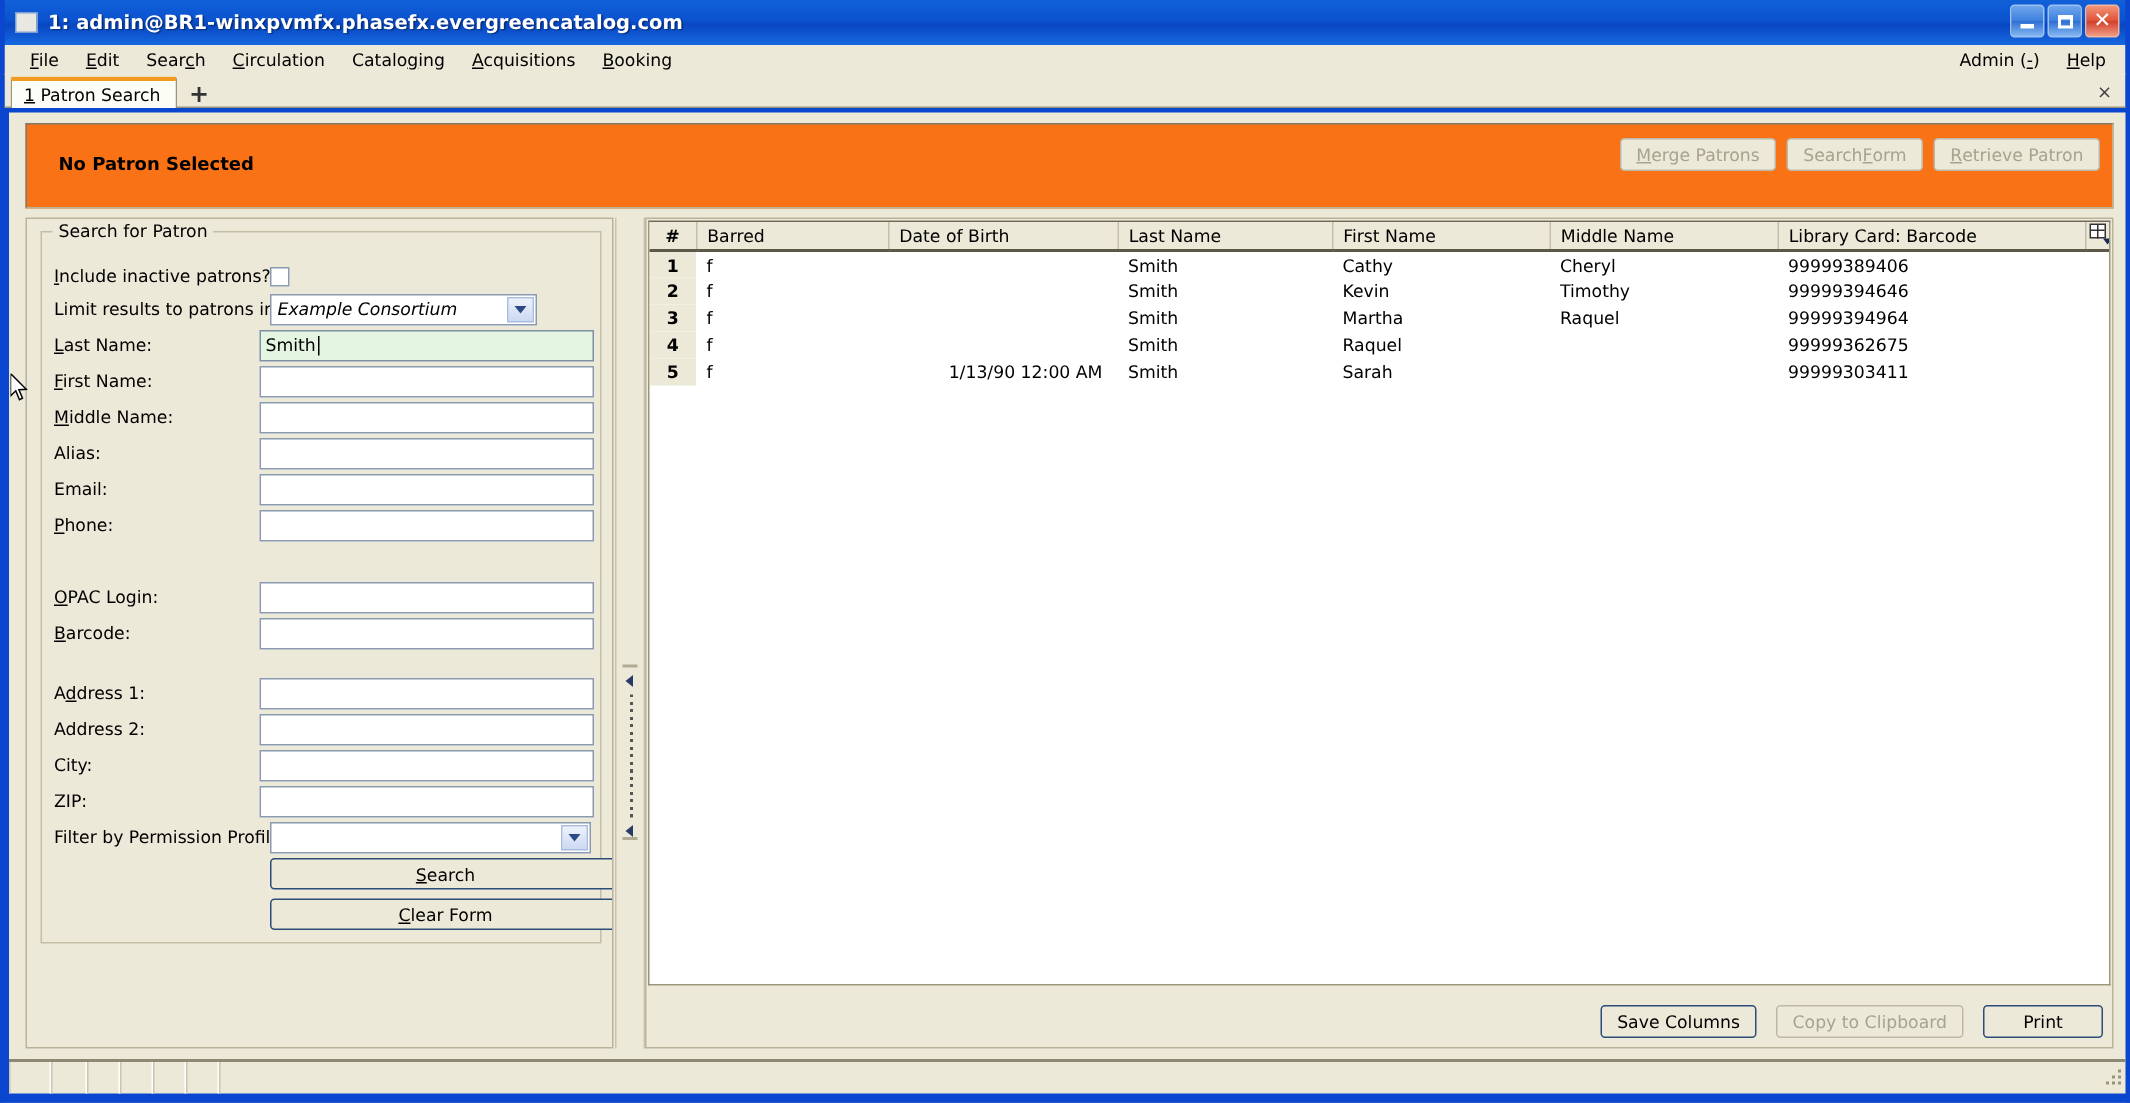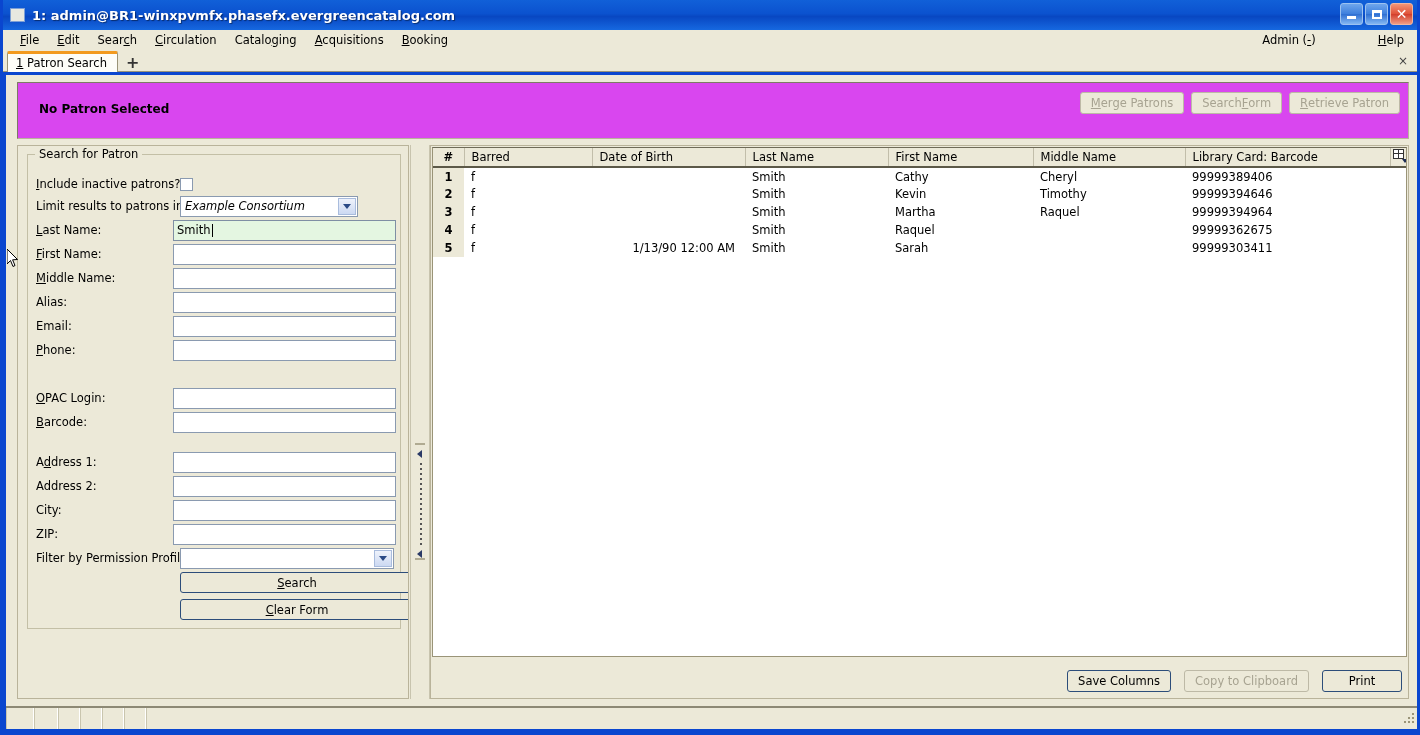--- a/index.html
+++ b/index.html
@@ -75,21 +75,21 @@
     position: relative;
   }
   #menubar .mi {
     padding: 2px 9px;
     font-size: 11.5px; color: #000;
     white-space: nowrap;
     cursor: default;
   }
   #menubar .right {
     position: absolute; right: 4px; top: 0;
-    display: flex; align-items: center; height: 20px; gap: 44px;
+    display: flex; align-items: center; height: 20px;
   }
   .acc { text-decoration: underline; }
 
   
   #tabstrip {
     height: 22px;
     background: #ece9d8;
     display: flex; align-items: flex-end;
     padding-left: 4px;
     position: relative;
@@ -125,21 +125,21 @@
     left: 3px; top: 75px;
     width: 1414px; height: 631px;
     background: #ece9d8;
     overflow: hidden;
   }
 
   
   #patronbar {
     position: absolute; left: 11px; top: 7px;
     width: 1392px; height: 57px;
-    background: #d946ef;
+    background: #f97316;
     border: 1px solid #b9b39a;
     border-top-color: #7e7a66;
     border-left-color: #7e7a66;
   }
   #patronbar .label {
     position: absolute; left: 21px; top: 19px;
     font-size: 12px; font-weight: bold; color: #000;
   }
   #patronbar .btns {
     position: absolute; right: 8px; top: 9px;

